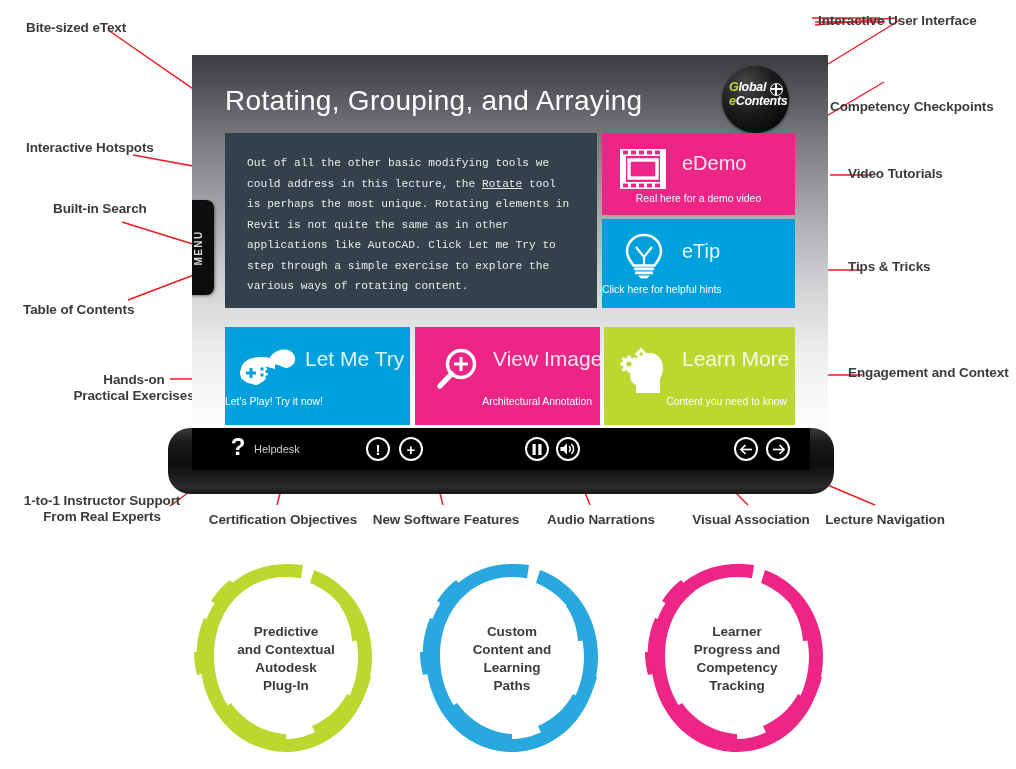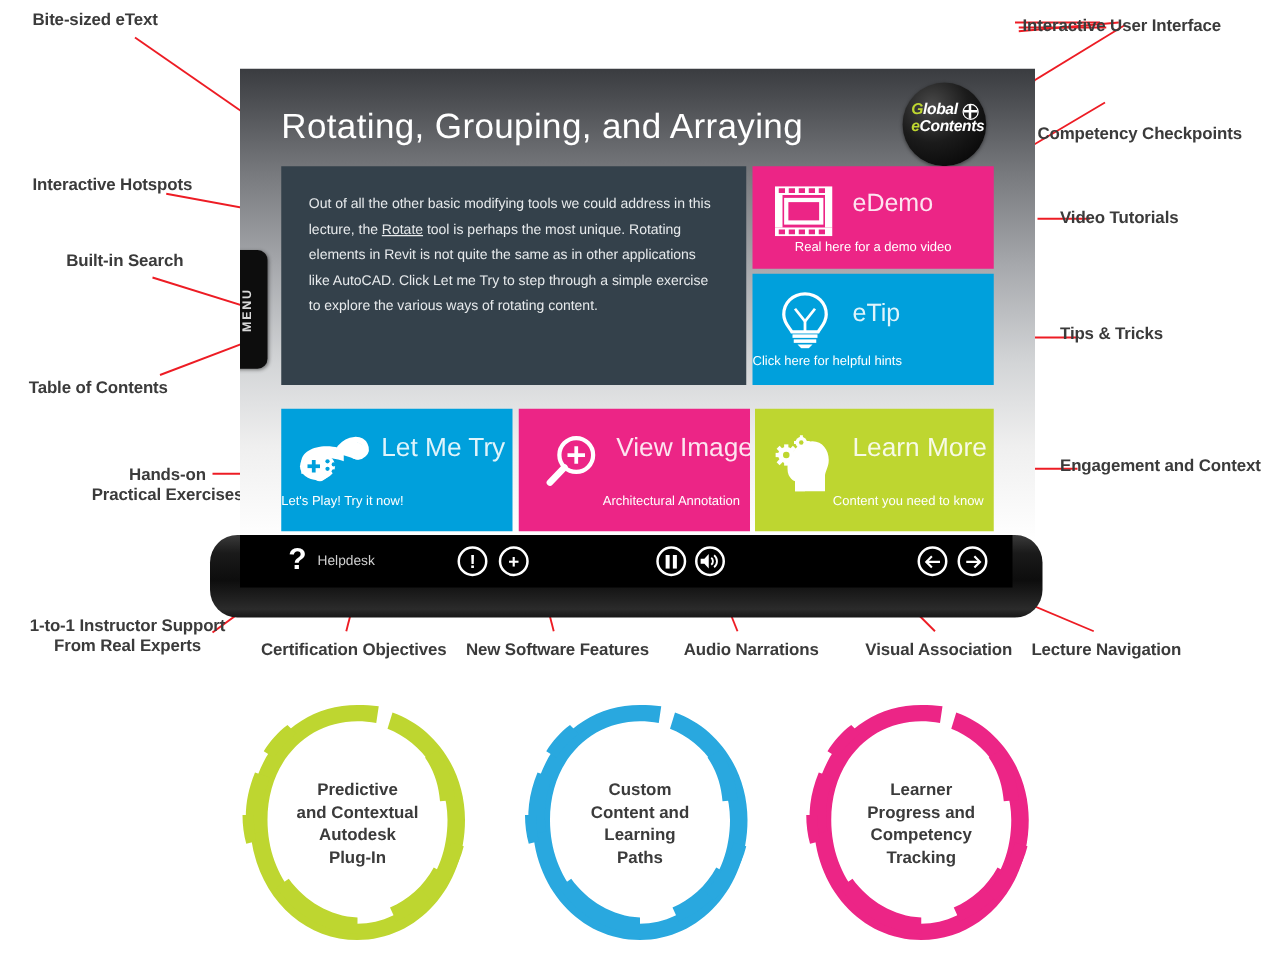--- a/index.html
+++ b/index.html
@@ -78,21 +78,21 @@
     white-space:nowrap;
   }
 
   
   .text-panel{
     position:absolute;left:33px;top:78px;width:372px;height:175px;
     background:#34414b;
   }
   .text-panel p{
     margin:0;padding:20px 22px 0 22px;
-    color:#e7eaec;font-size:11.2px;line-height:20.5px;
+    color:#e7eaec;font-size:11.2px;line-height:20.5px;font-family:Liberation Mono, monospace;
   }
   .text-panel u{text-decoration:underline;}
 
   
   .tile{position:absolute;overflow:hidden;}
   .tile .t-title{
     position:absolute;
     color:rgba(255,255,255,.88);
     font-weight:normal;
     white-space:nowrap;
@@ -184,21 +184,21 @@
       <line x1="590" y1="505" x2="576" y2="470"></line>
       <line x1="748" y1="505" x2="638" y2="395"></line>
       <line x1="875" y1="505" x2="792" y2="470"></line>
     </g>
     <g stroke="#ED1C24" stroke-width="1.4" fill="none">
       <line x1="810" y1="75" x2="900" y2="20"></line>
       <line x1="808" y1="127" x2="884" y2="82"></line>
     </g>
   </svg>
 
-  <div class="callout l" style="left:26px;top:8px;">Bite-sized eText</div>
+  <div class="callout l" style="left:26px;top:20px;">Bite-sized eText</div>
   <div class="callout l" style="left:26px;top:140px;">Interactive Hotspots</div>
   <div class="callout l" style="left:53px;top:201px;">Built-in Search</div>
   <div class="callout l" style="left:23px;top:302px;">Table of Contents</div>
   <div class="callout c" style="left:60px;top:372px;width:148px;">Hands-on
 Practical Exercises</div>
   <div class="callout c" style="left:8px;top:493px;width:188px;">1-to-1 Instructor Support
 From Real Experts</div>
 
   <div class="callout l" style="left:818px;top:13px;">Interactive User Interface</div>
   <div class="callout l" style="left:830px;top:99px;">Competency Checkpoints</div>

